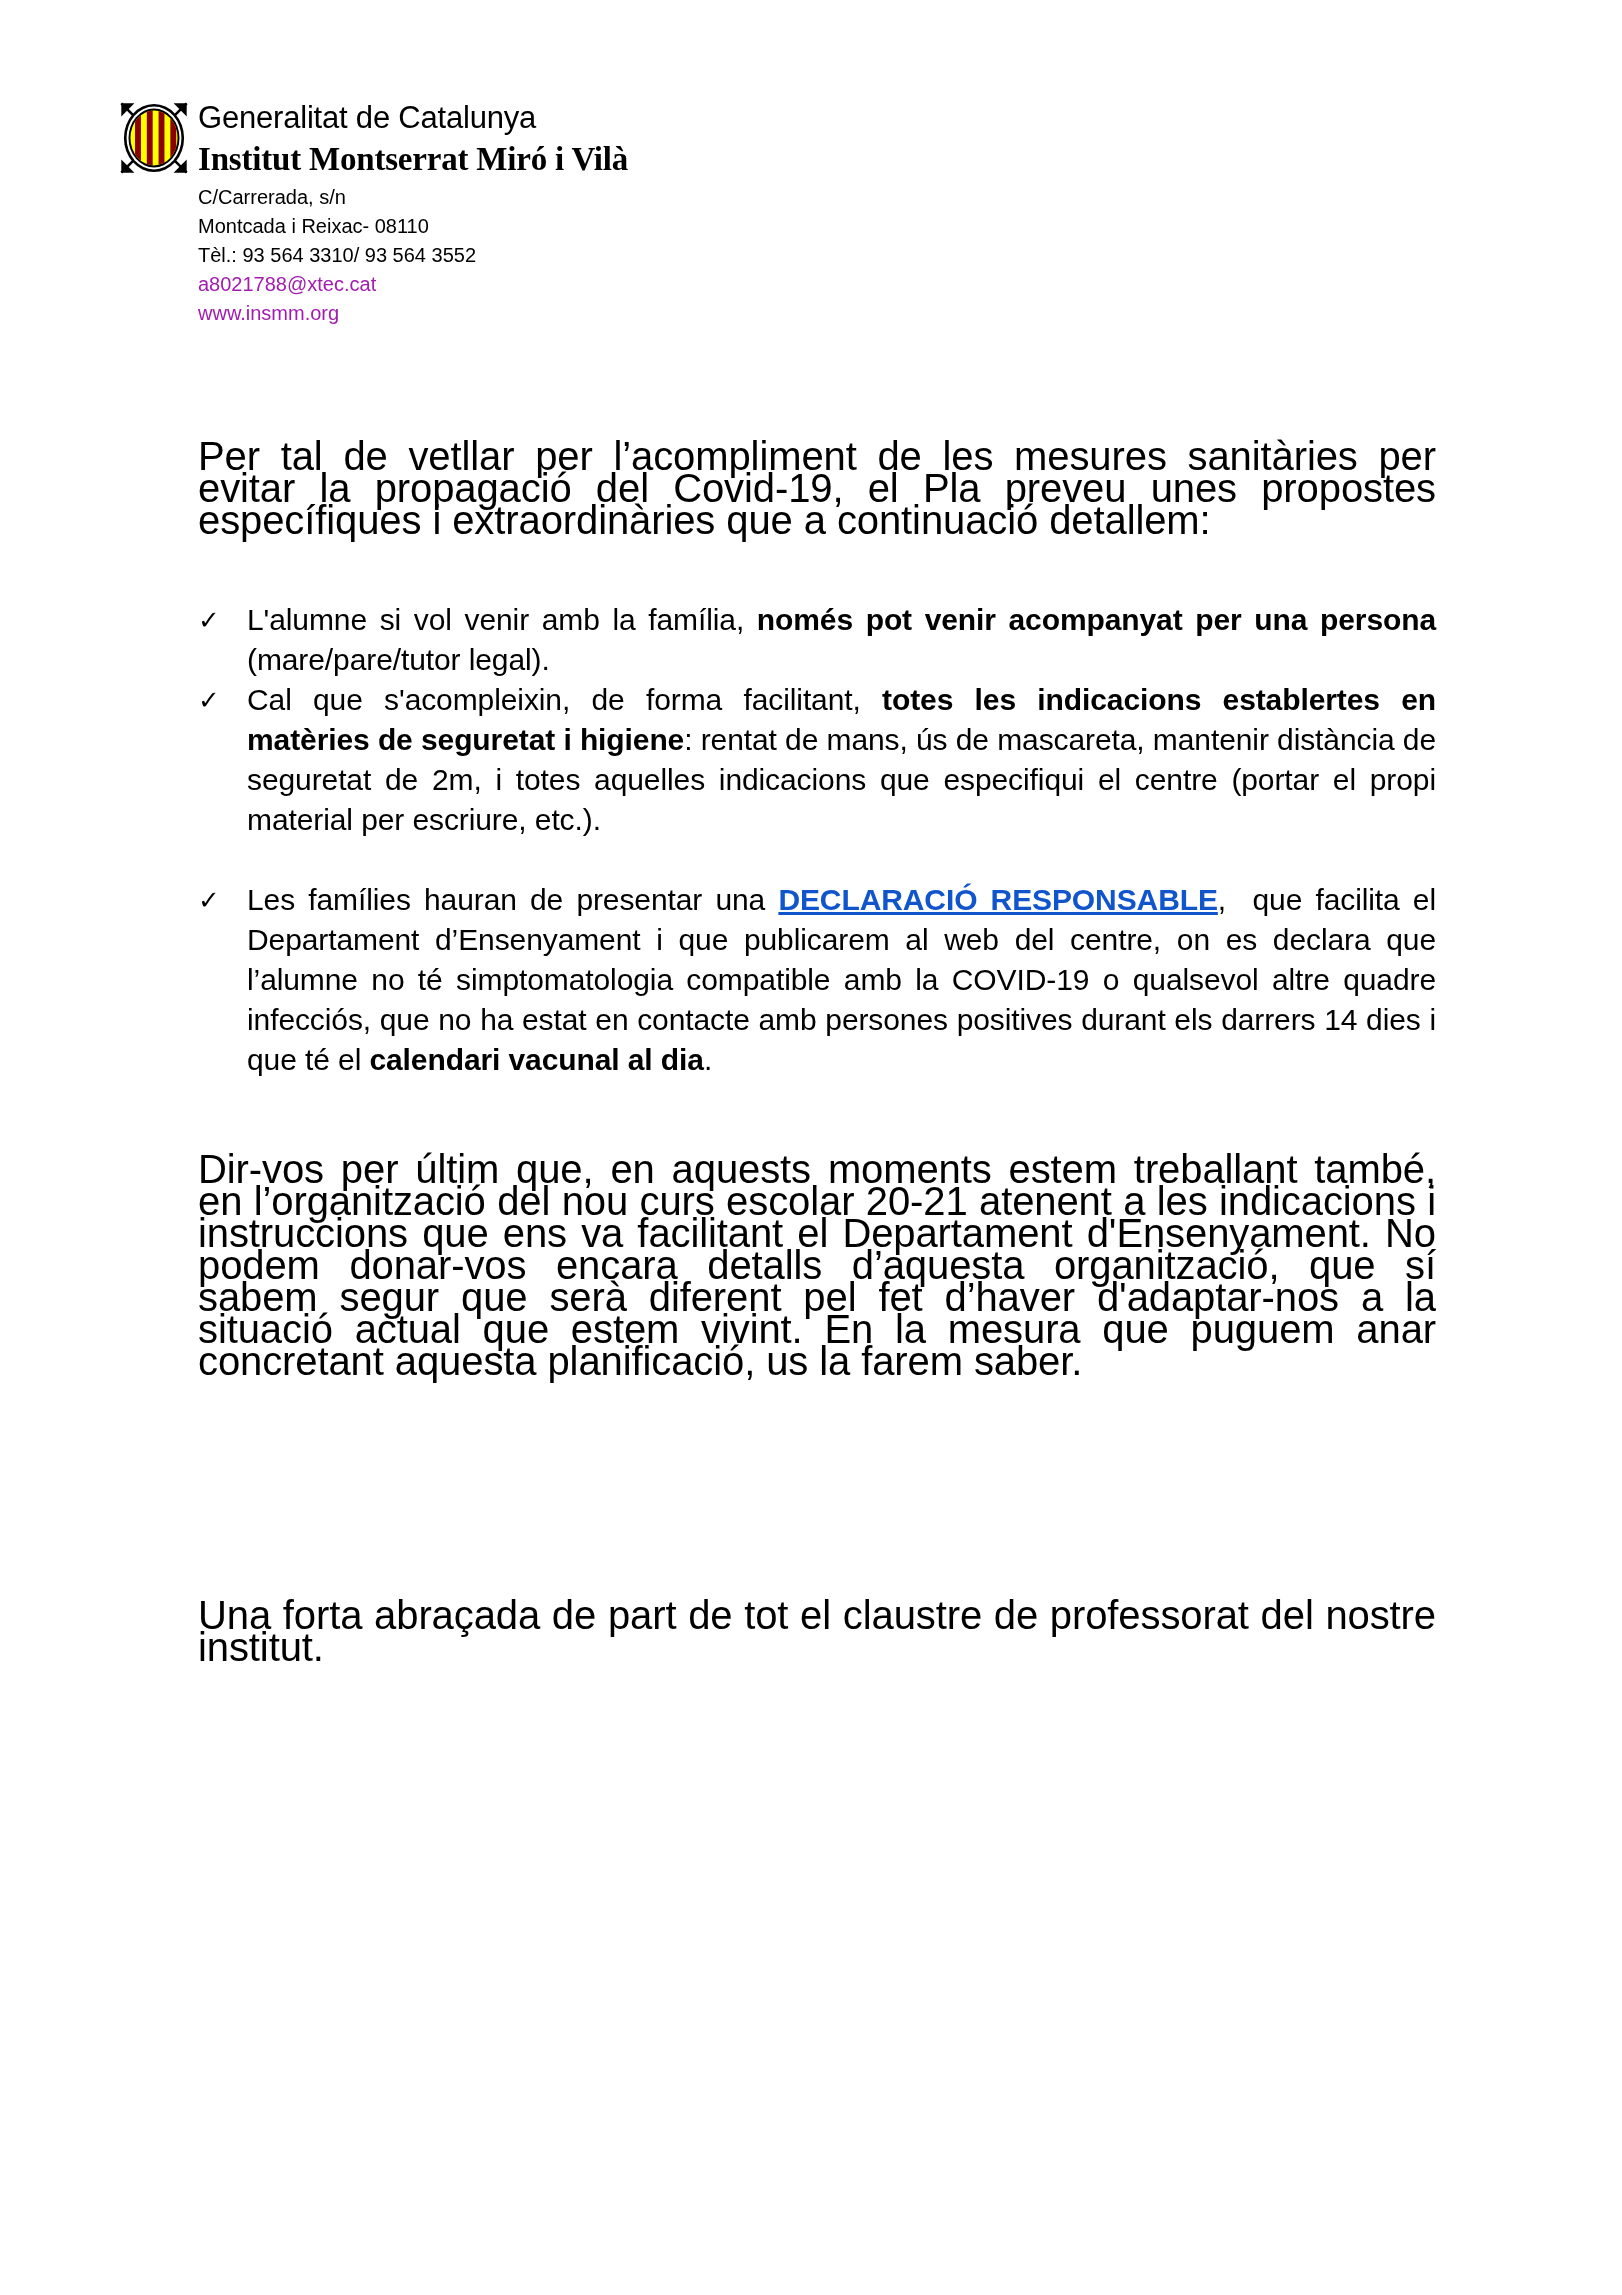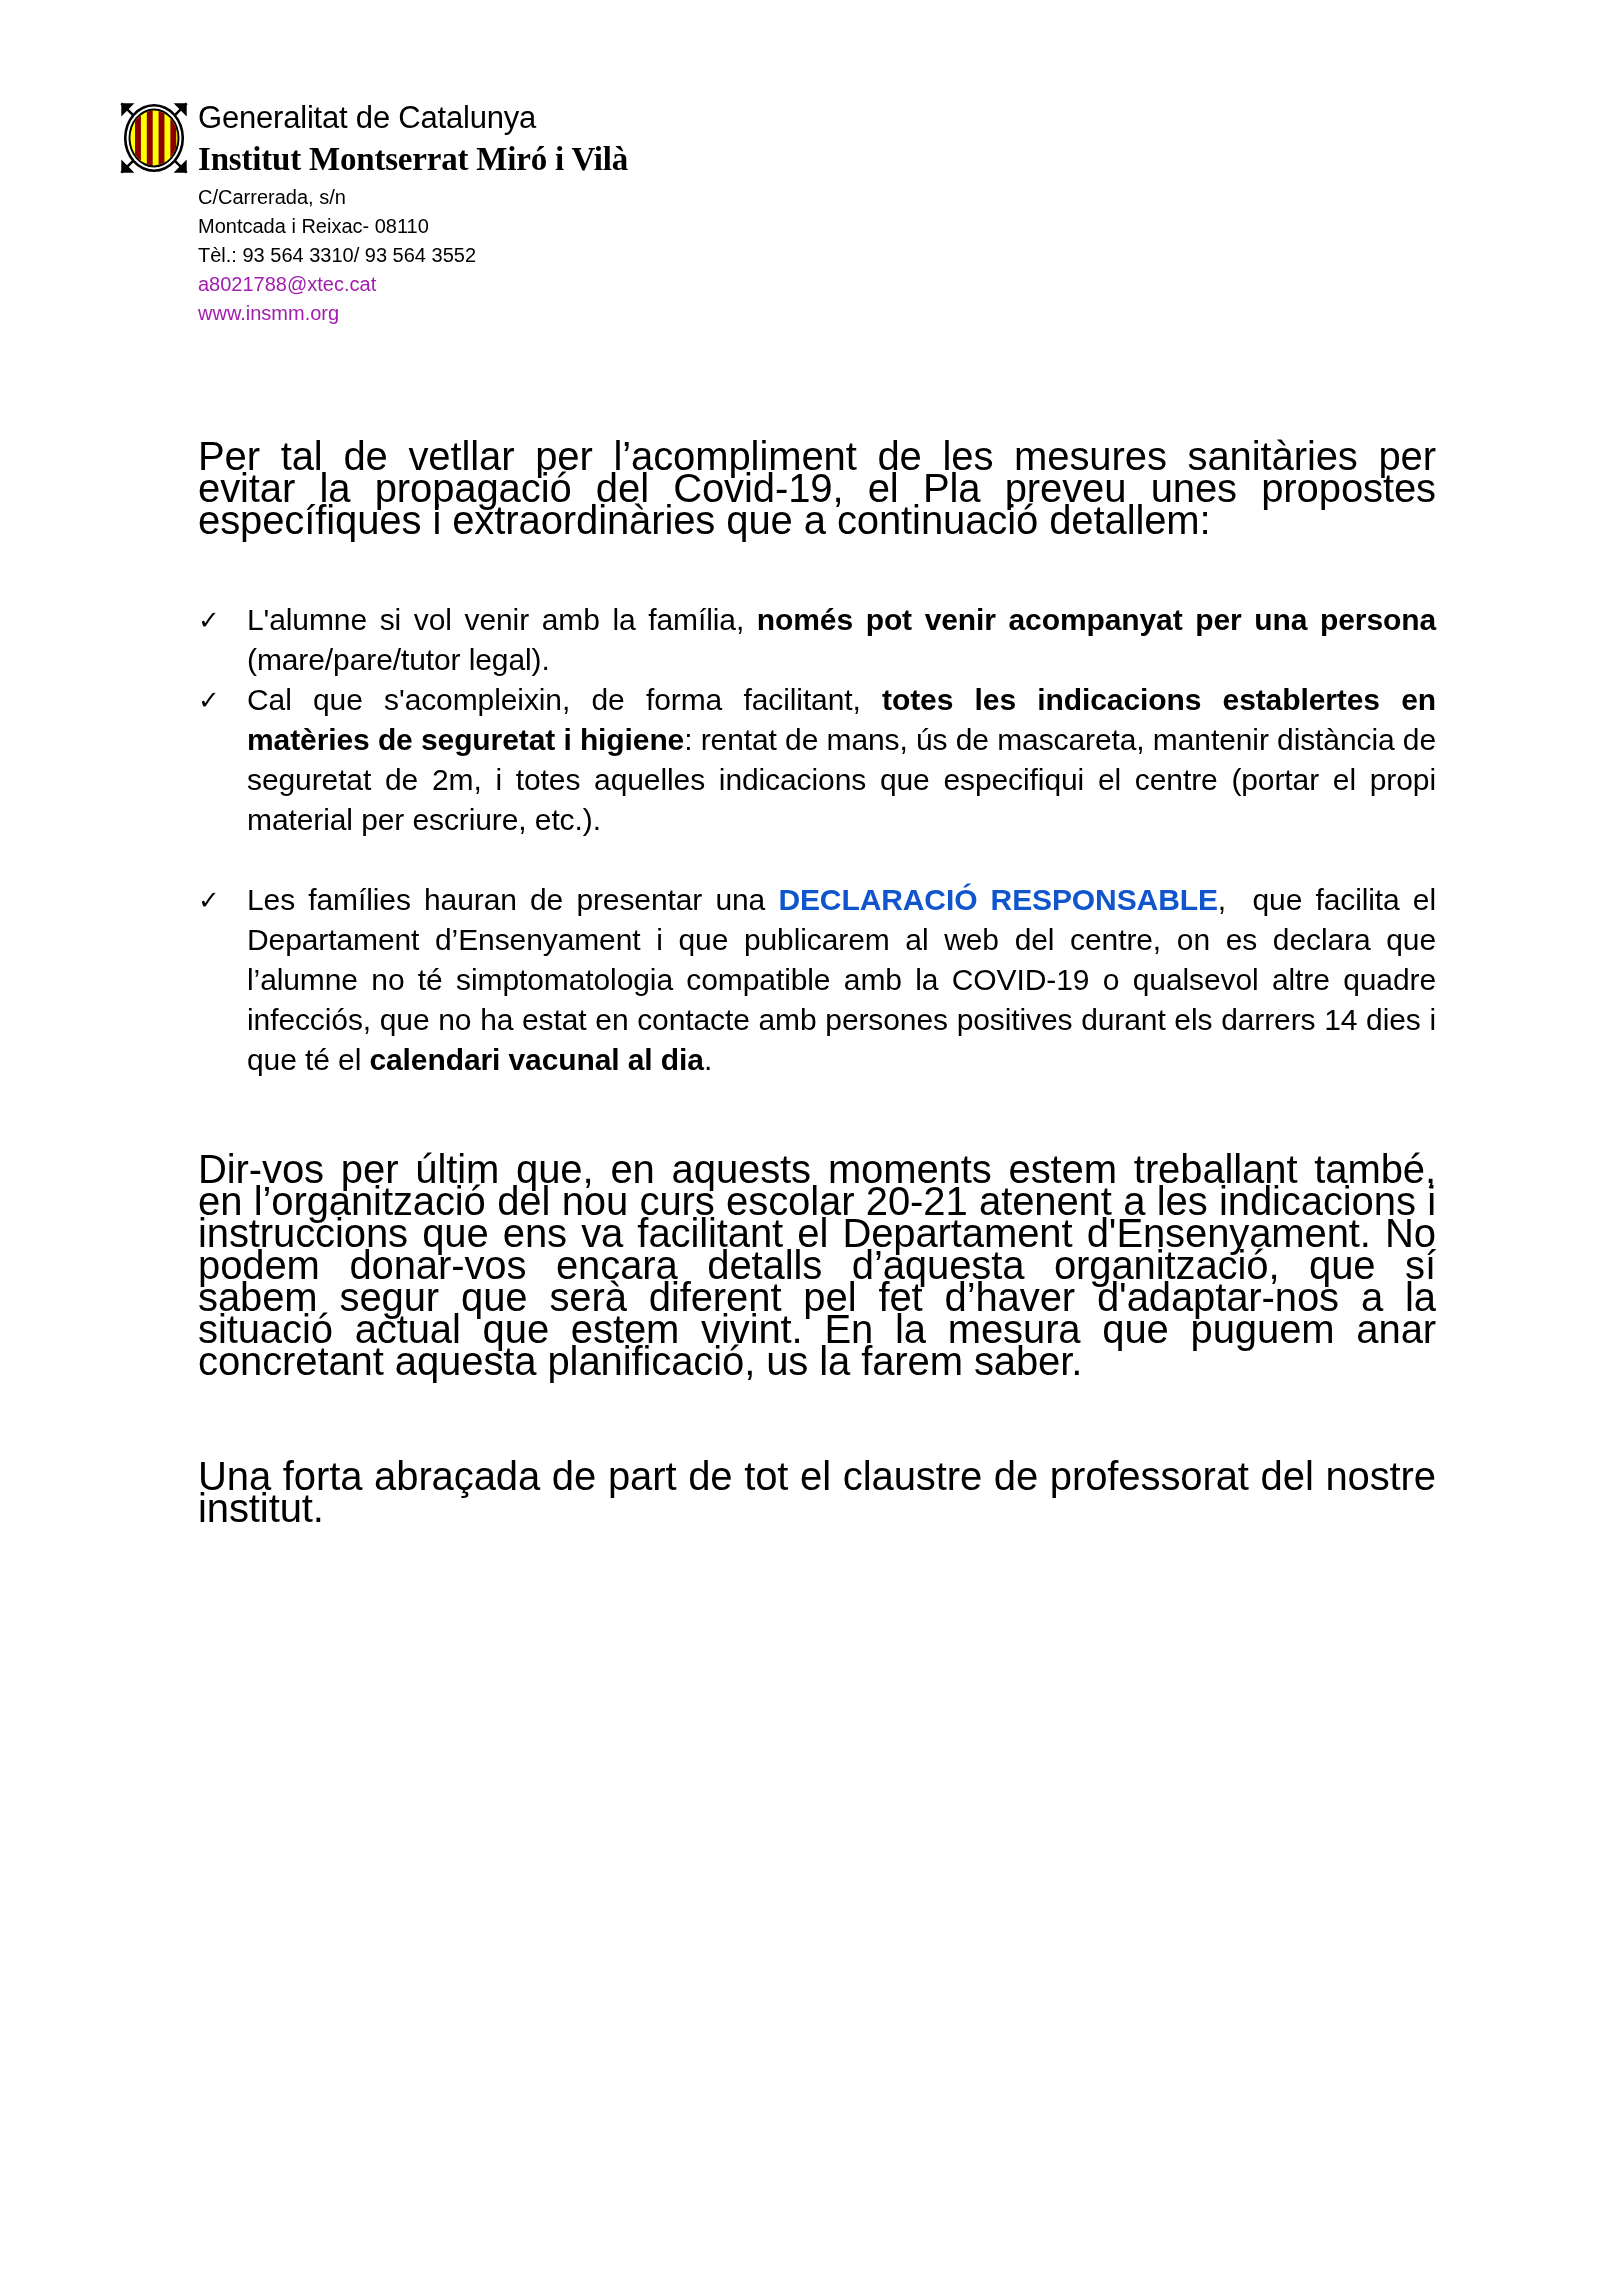--- a/index.html
+++ b/index.html
@@ -16,24 +16,24 @@
   .address a { color: #a21caf; }
 
   
   .body-text { position: absolute; left: 198px; width: 1238px; font-size: 40px; line-height: 32px; text-align: justify; letter-spacing: -0.1px; }
   .p1 { top: 440px; }
   .list { position: absolute; left: 198px; width: 1238px; font-size: 30px; line-height: 40px; }
   .list .item { position: relative; padding-left: 49px; text-align: justify; letter-spacing: -0.1px; }
   .list .check { position: absolute; left: 0; top: 0; font-size: 26px; font-family: "DejaVu Sans", sans-serif; }
   .list1 { top: 600px; }
   .list2 { top: 880px; }
-  .decl-link { color: #1155cc; font-weight: bold; text-decoration-thickness: 2.6px; }
+  .decl-link { color: #1155cc; font-weight: bold; text-decoration: underline; text-decoration-thickness: 2.6px; }
   .p2 { top: 1153px; }
   .p3 { top: 1440px; }
-  .p4 { top: 1460px; }
+  .p4 { top: 1599px; }
   .p5 { top: 1638px; }
 </style>
 </head>
 <body>
 
 <div class="page">
 
   <svg class="logo" viewBox="0 0 104 110">
     <rect x="0" y="0" width="104" height="110" fill="#fff"></rect>
 

